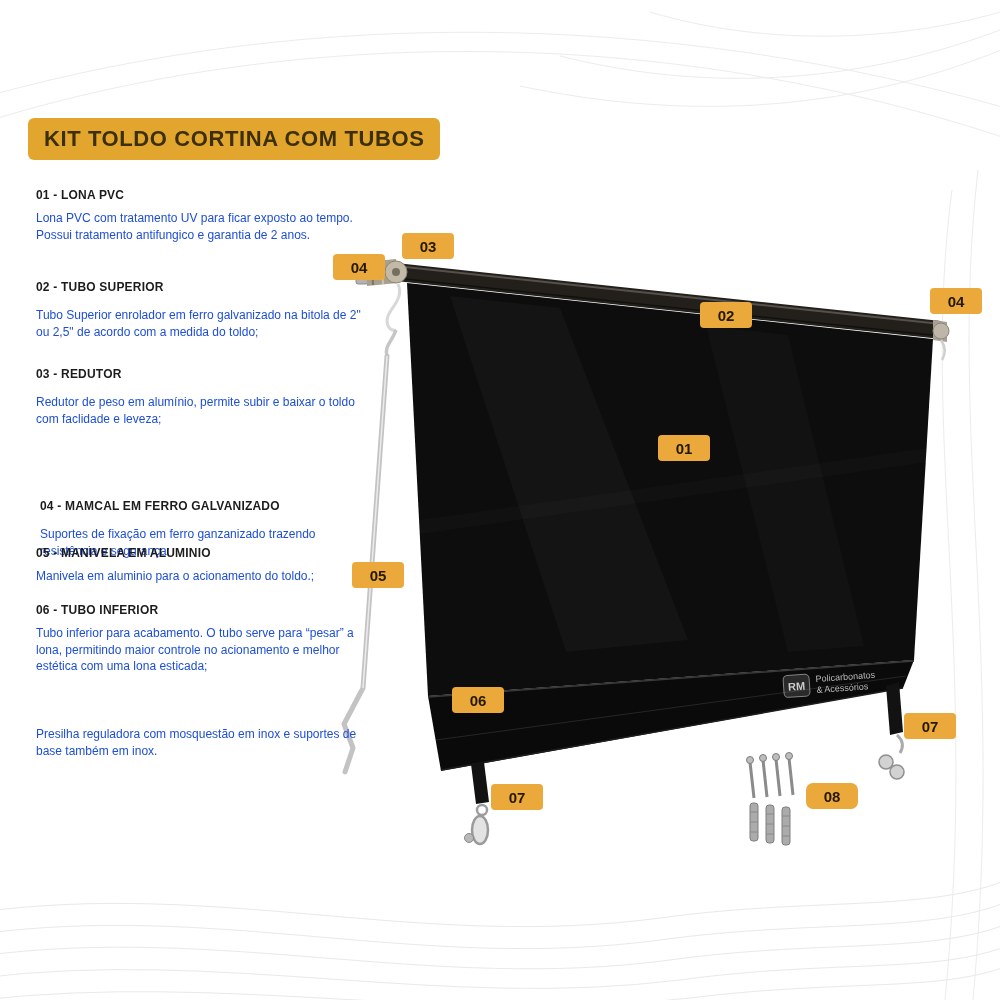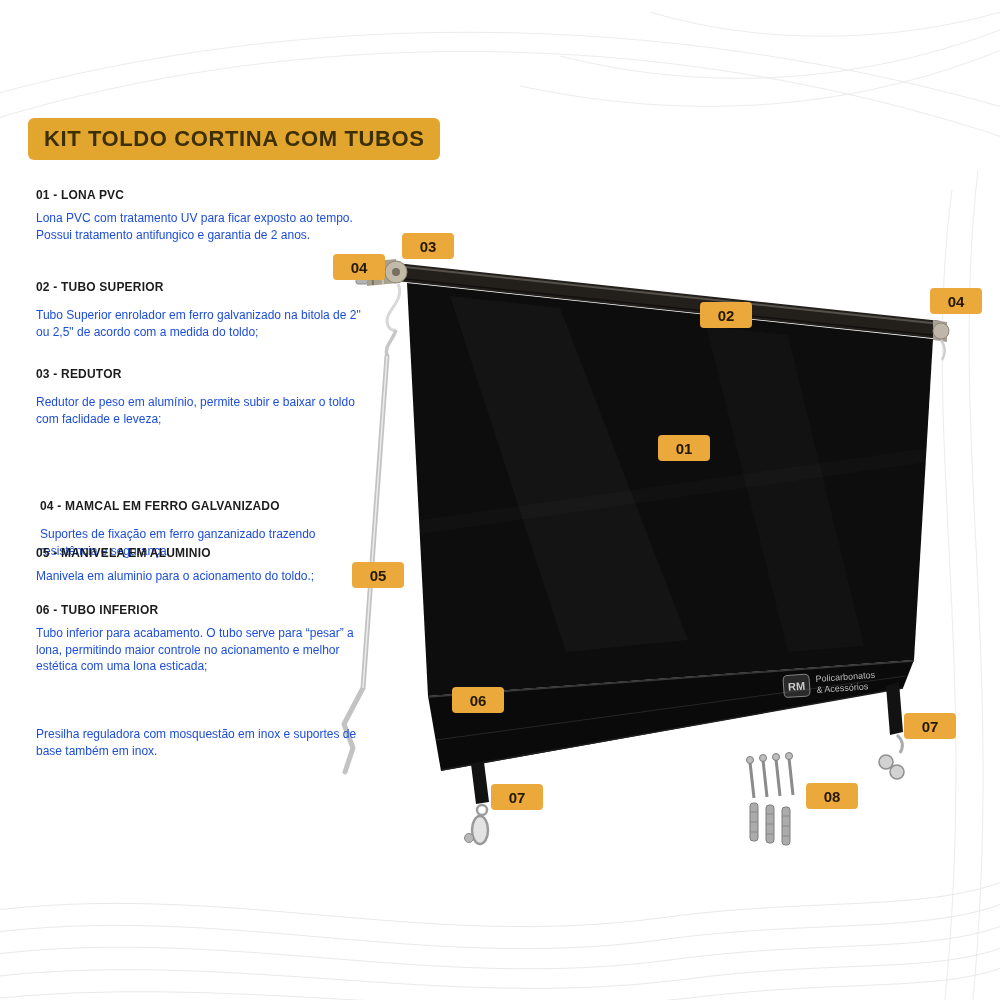--- a/index.html
+++ b/index.html
@@ -212,21 +212,21 @@
 
   <div class="num-badge" style="left:402px; top:233px;">03</div>
   <div class="num-badge" style="left:333px; top:254px;">04</div>
   <div class="num-badge" style="left:700px; top:302px;">02</div>
   <div class="num-badge" style="left:930px; top:288px;">04</div>
   <div class="num-badge" style="left:658px; top:435px;">01</div>
   <div class="num-badge" style="left:352px; top:562px;">05</div>
   <div class="num-badge" style="left:452px; top:687px;">06</div>
   <div class="num-badge" style="left:491px; top:784px;">07</div>
   <div class="num-badge" style="left:904px; top:713px;">07</div>
-  <div class="num-badge" style="left:806px; top:783px;">08</div>
+  <div class="num-badge" style="left:806px; top:783px;border-radius:7px;">08</div>
 
   <div class="watermark">
     <div class="logo-box">RM</div>
     <div class="wm-lines">
       <span>Policarbonatos</span>
       <span>&amp; Acessórios</span>
     </div>
   </div>
 
 </div>

